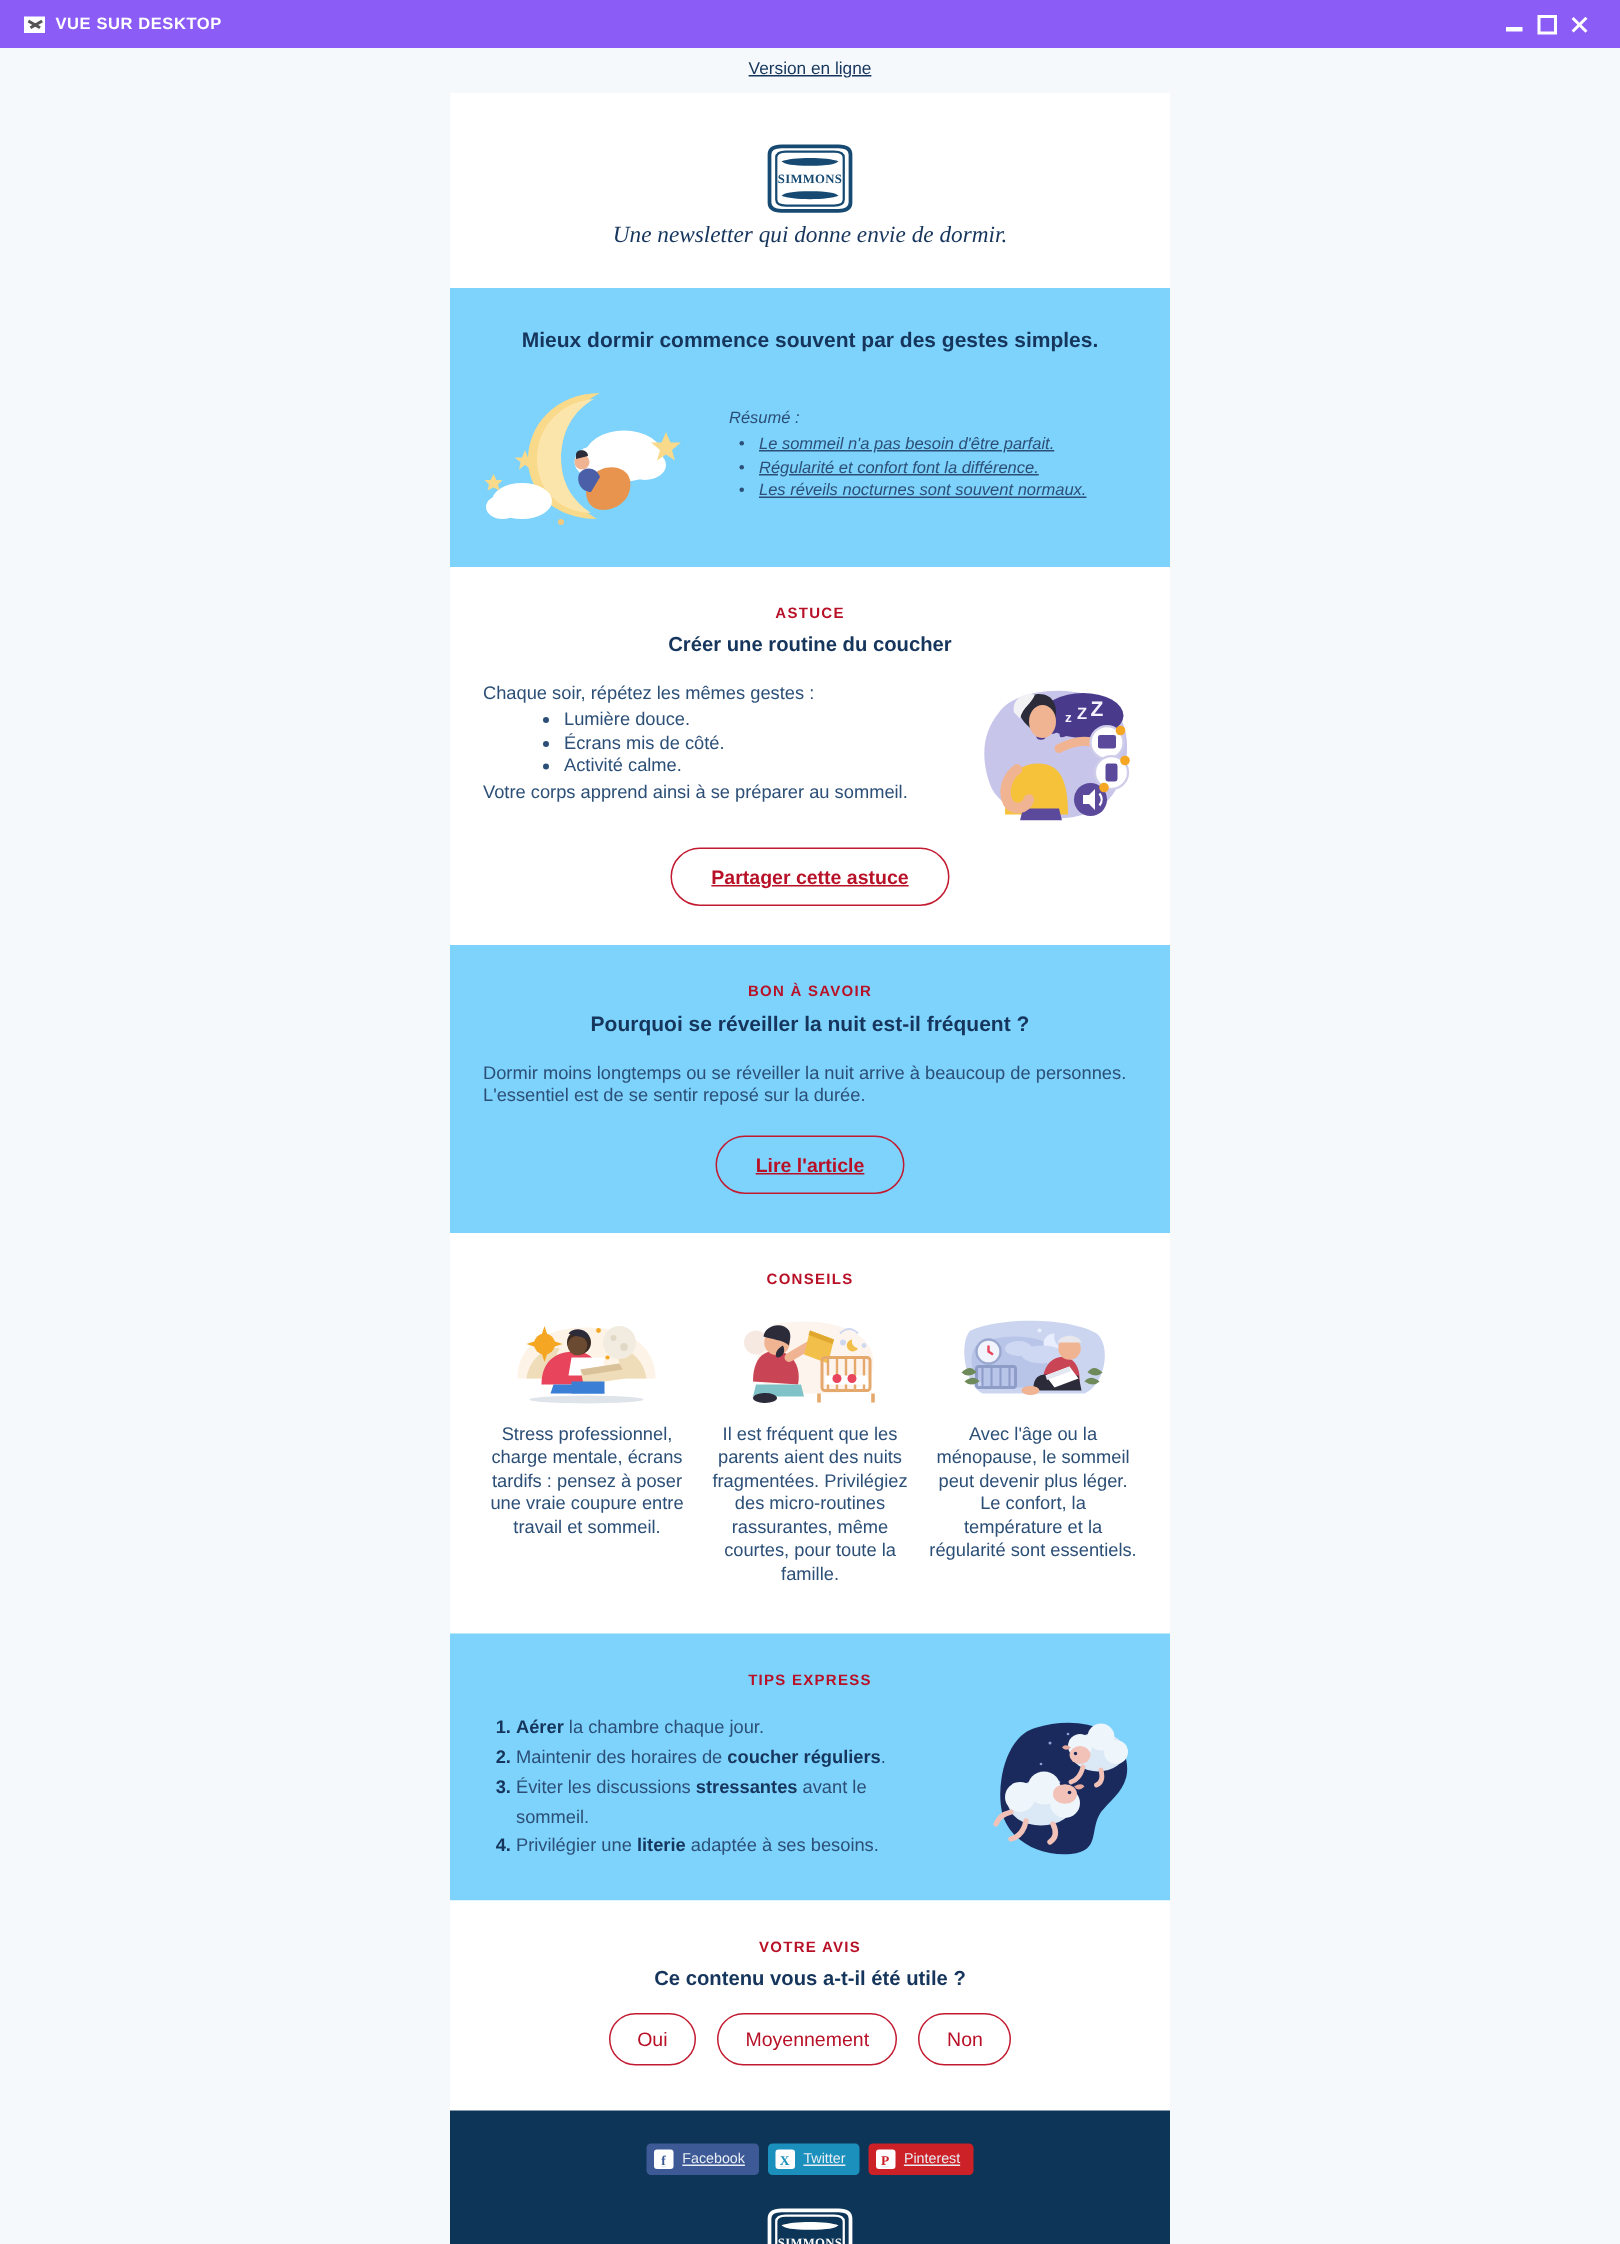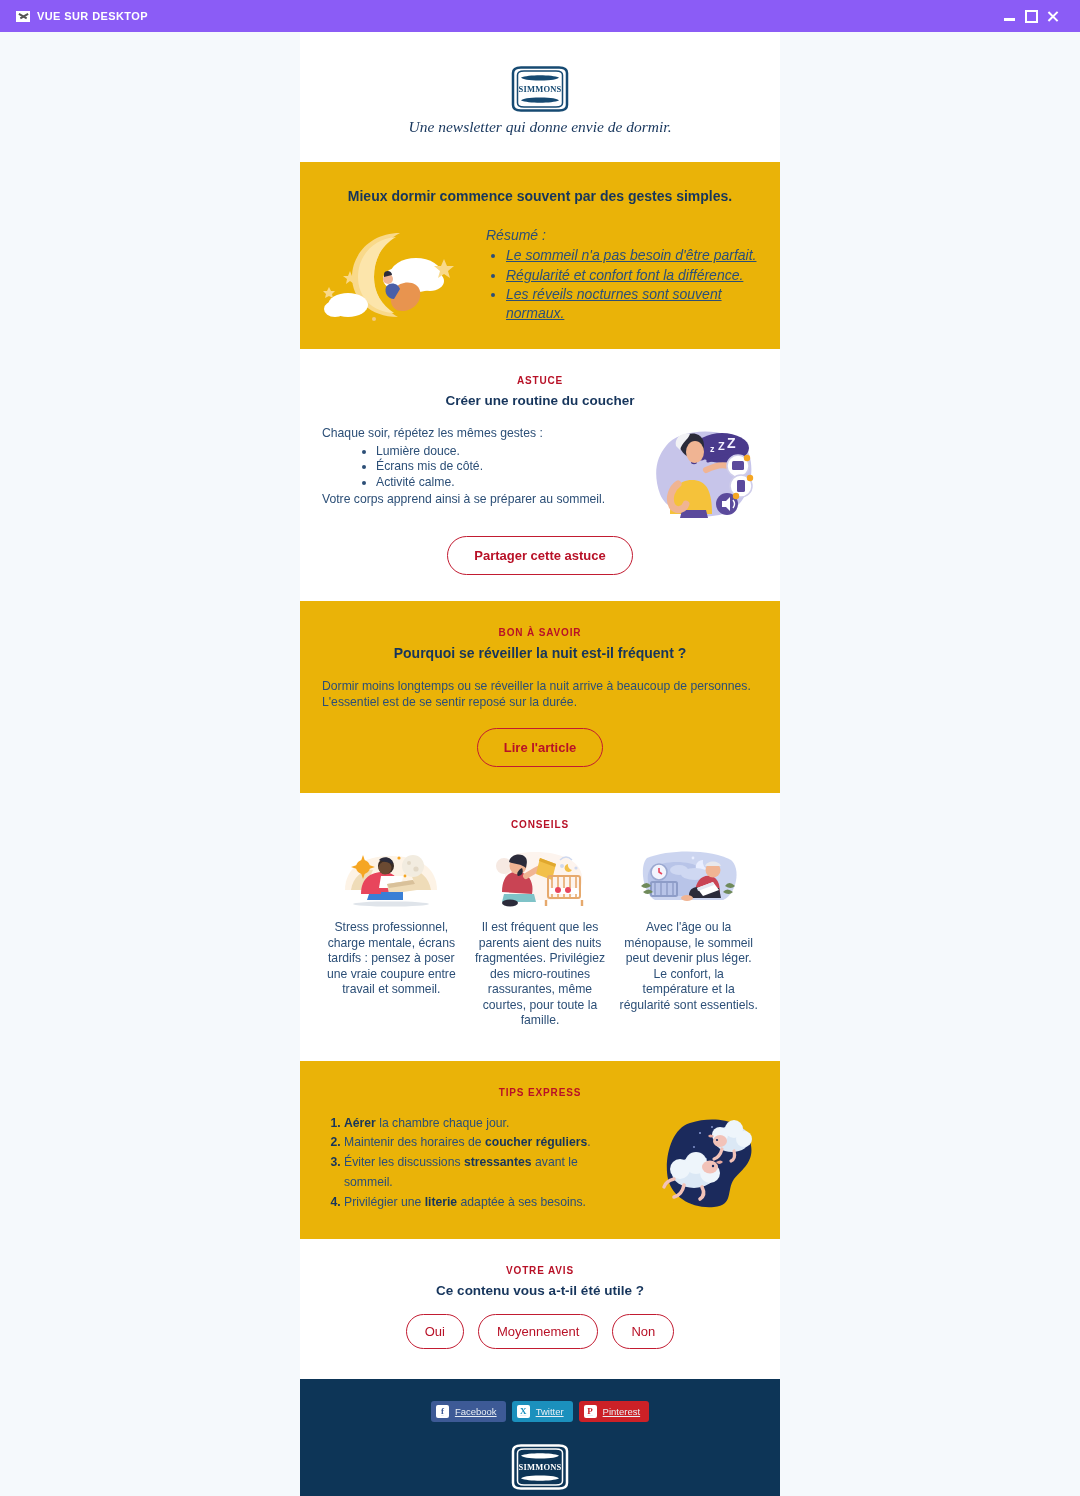--- a/index.html
+++ b/index.html
@@ -83,21 +83,21 @@
     font-family: "Liberation Serif", serif;
     font-style: italic;
     font-size: 15.5px;
     color: #16355c;
     margin-top: 6px;
   }
   .sec-header { padding: 34px 0 26px; background: #ffffff; }
 
   
   .sec { padding: 26px 22px; }
-  .sec.pink  { background: #eab308; }
+  .sec.pink  { background: #7dd3fc; }
   .sec.white { background: #ffffff; }
 
   .eyebrow {
     text-align: center;
     color: #b81127;
     font-size: 10px;
     font-weight: bold;
     letter-spacing: .85px;
     text-transform: uppercase;
   }
@@ -122,21 +122,21 @@
     font-size: 14px;
     font-weight: bold;
     margin-bottom: 22px;
   }
   .hero-row { display: flex; align-items: center; gap: 14px; }
   .hero-illus { width: 150px; flex: 0 0 150px; height: 96px; }
   .resume-block {
     font-family: "Liberation Sans", sans-serif;
     font-style: italic;
     color: #2c4f77;
-    font-size: 14px;
+    font-size: 11px;
     line-height: 1.32;
   }
   .resume-block .lead { margin-bottom: 2px; }
   .resume-block ul { margin-left: 20px; text-decoration: underline; }
   .resume-block li { margin: 1px 0; }
 
   
   .astuce-row { display: flex; gap: 14px; align-items: flex-start; margin-top: 18px; }
   .astuce-text { flex: 1; }
   .astuce-text ul { margin: 2px 0 2px 20px; }
@@ -148,20 +148,21 @@
   .btn {
     border: 1.6px solid #c21b31;
     border-radius: 100px;
     color: #b81127;
     font-size: 13px;
     font-weight: bold;
     padding: 11px 26px;
     background: transparent;
     cursor: pointer;
     font-family: "Liberation Sans", sans-serif;
+    text-decoration: underline;
   }
 
   
   .cards { display: flex; gap: 10px; margin-top: 18px; }
   .card { flex: 1; text-align: center; }
   .card-illus { height: 62px; margin: 0 auto 10px; width: 104px; }
   .card-text {
     color: #2c4f77; font-size: 12.2px; line-height: 1.27;
   }
 
@@ -224,20 +225,23 @@
   </div>
   <div class="window-controls">
     <span class="wc wc-min"></span>
     <span class="wc wc-max"></span>
     <span class="wc wc-close"></span>
   </div>
 </div>
 
 <div class="page">
 
+  <div class="preheader">
+    <a href="#">Version en ligne</a>
+  </div>
 
   <div class="email">
 
     <div class="sec-header">
       <div class="logo-wrap">
         <div class="logo">
           <svg viewBox="0 0 124 92" width="62" height="46" aria-hidden="true">
             <path d="M8 14 C8 6 14 3 24 3 L100 3 C110 3 116 6 116 14 L116 78 C116 86 110 89 100 89 L24 89 C14 89 8 86 8 78 Z" fill="none" stroke="#164a72" stroke-width="5"></path>
             <path d="M17 18 C17 12 22 10 30 10 L94 10 C102 10 107 12 107 18 L107 74 C107 80 102 82 94 82 L30 82 C22 82 17 80 17 74 Z" fill="none" stroke="#164a72" stroke-width="3"></path>
             <path d="M24 23 C38 17 86 17 100 23 C96 27 86 29 62 29 C38 29 28 27 24 23 Z" fill="#164a72"></path>

